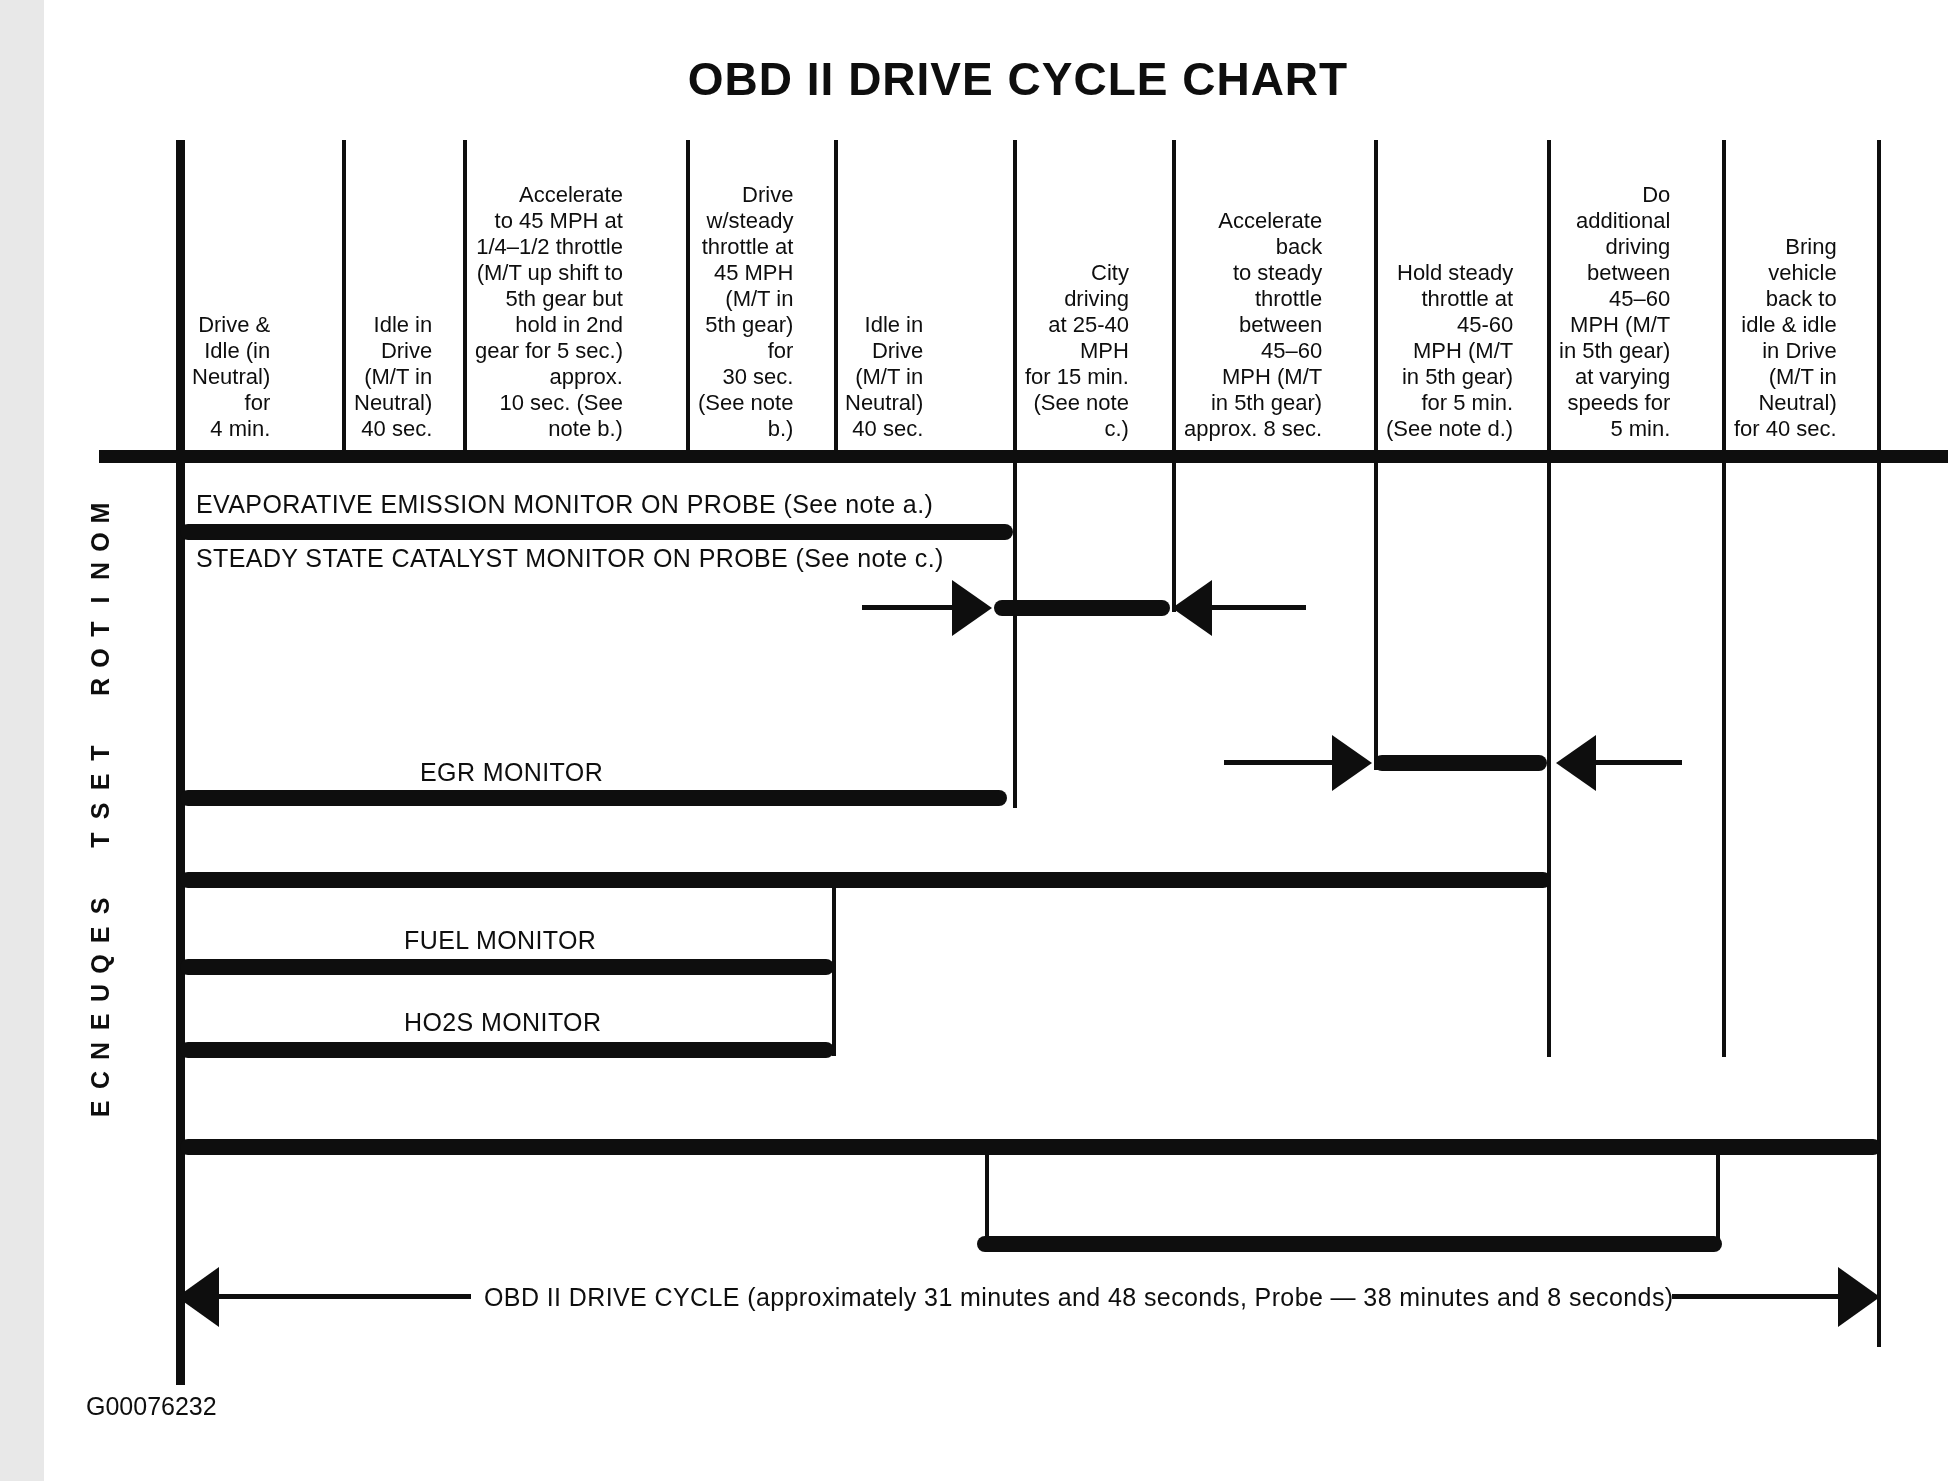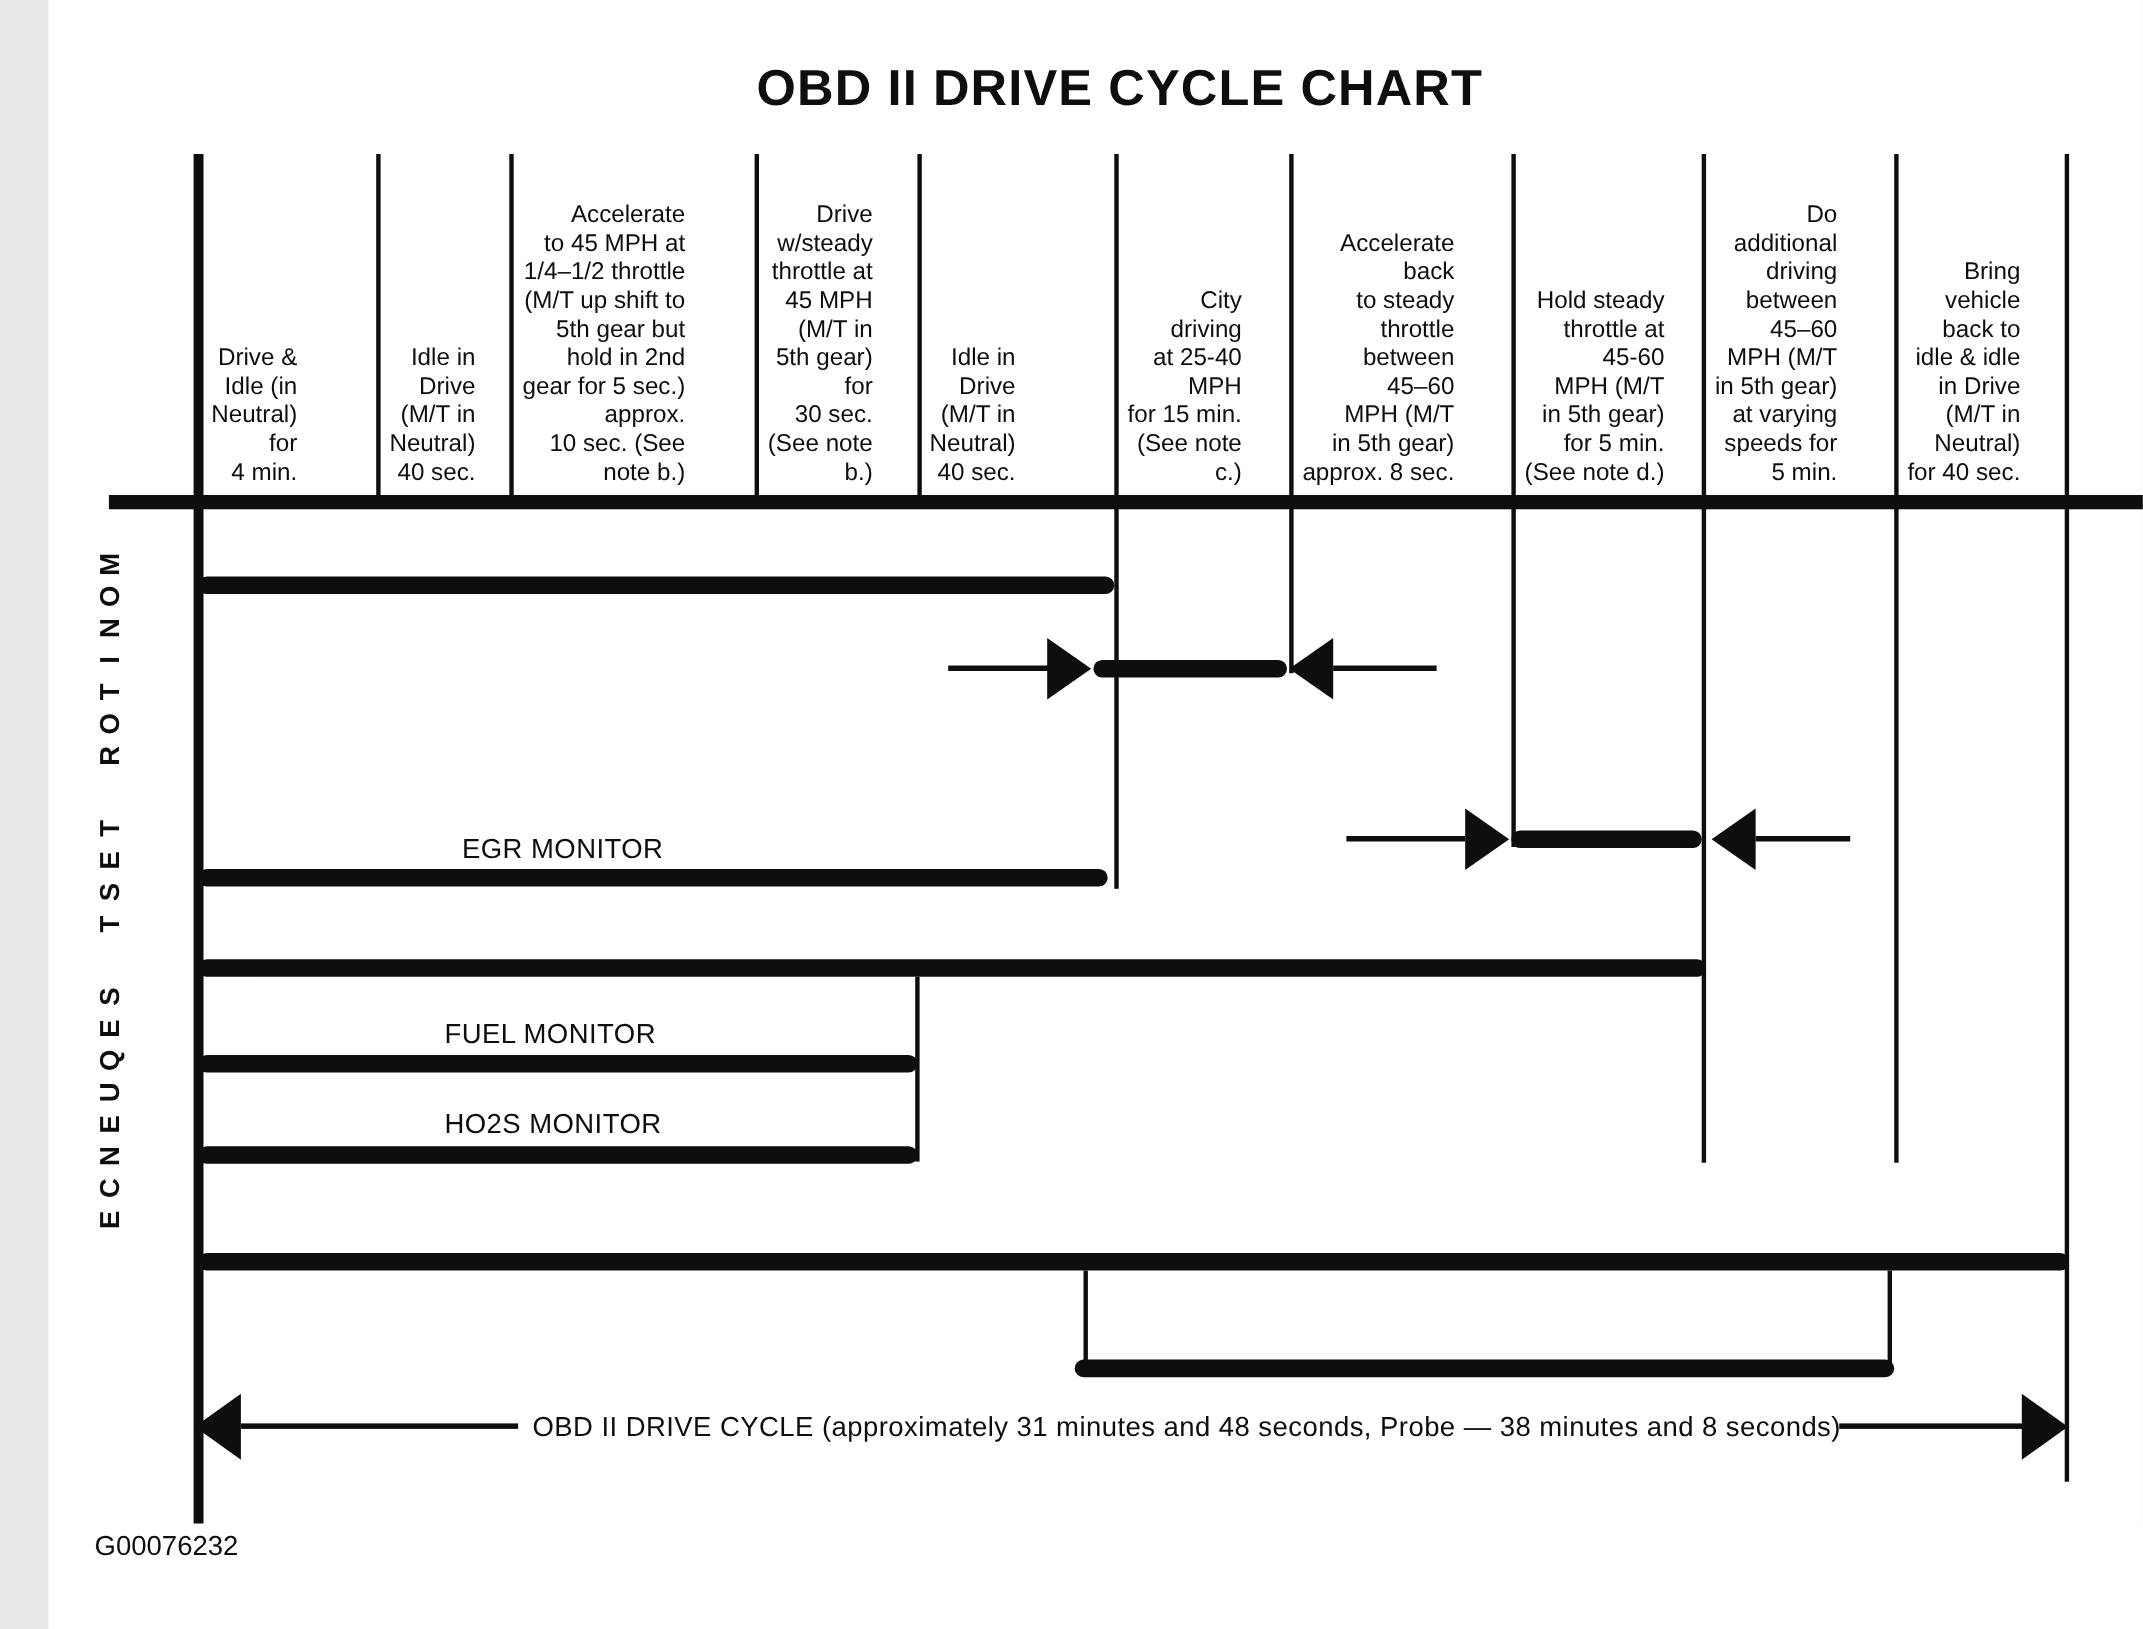--- a/index.html
+++ b/index.html
@@ -147,22 +147,24 @@
   <div class="vline" style="left:969px;top:140px;height:668px;"></div>
   <div class="vline" style="left:1128px;top:140px;height:472px;"></div>
   <div class="vline" style="left:1330px;top:140px;height:630px;"></div>
   <div class="vline" style="left:1503px;top:140px;height:917px;"></div>
   <div class="vline" style="left:1678px;top:140px;height:917px;"></div>
   <div class="vline" style="left:1833px;top:140px;height:1207px;"></div>
   <div class="vline" style="left:788px;top:888px;height:168px;"></div>
 
   <div class="abs ink" style="left:55px;top:450px;width:1857px;height:13px;"></div>
 
+  <div class="rowlabel" style="left:152px;top:490px;">EVAPORATIVE EMISSION MONITOR ON PROBE (See note a.)</div>
   <div class="bar" style="left:136px;top:524px;width:833px;"></div>
 
+  <div class="rowlabel" style="left:152px;top:544px;">STEADY STATE CATALYST MONITOR ON PROBE (See note c.)</div>
 
   <div class="hline" style="left:818px;top:605px;width:92px;"></div>
   <div class="tri tri-r" style="left:908px;top:580px;"></div>
   <div class="bar" style="left:950px;top:600px;width:176px;"></div>
   <div class="tri tri-l" style="left:1128px;top:580px;"></div>
   <div class="hline" style="left:1168px;top:605px;width:94px;"></div>
 
 
   <div class="rowlabel" style="left:376px;top:758px;">EGR MONITOR</div>
   <div class="bar" style="left:136px;top:790px;width:827px;"></div>

